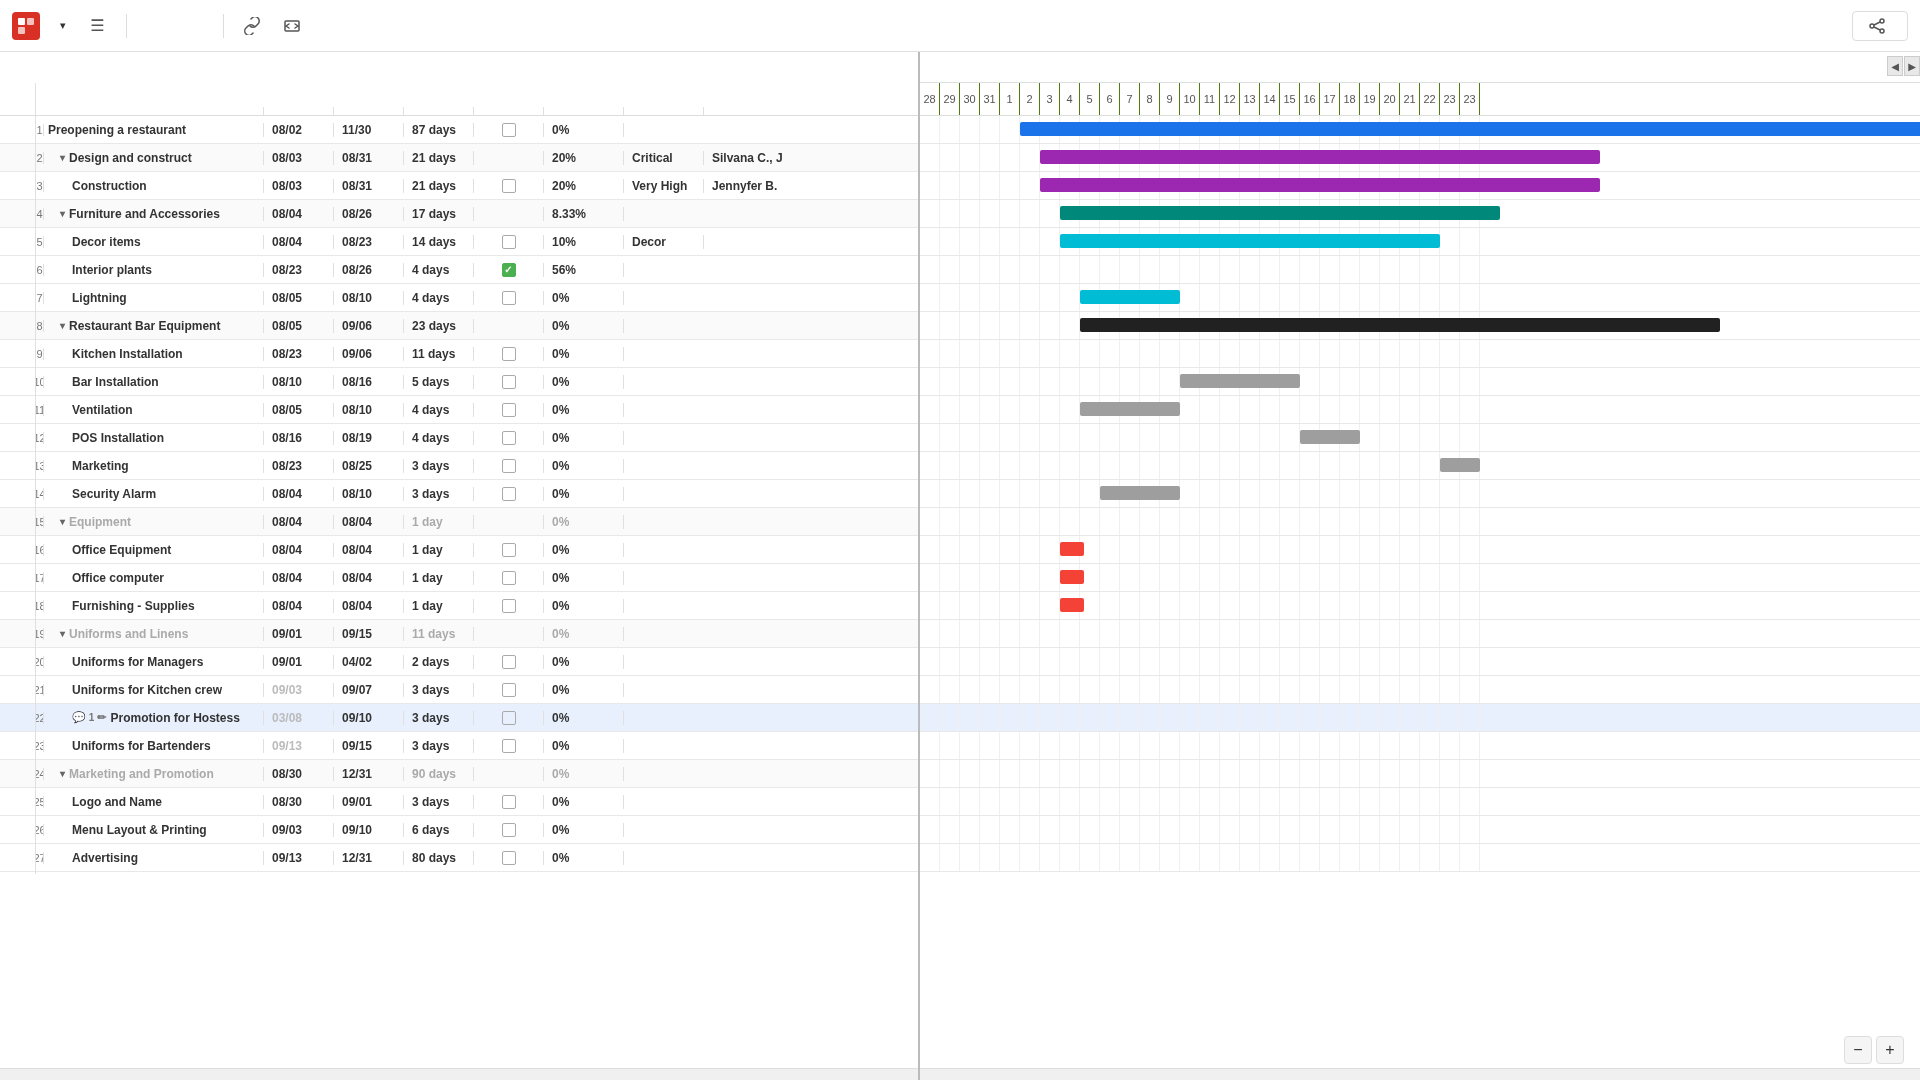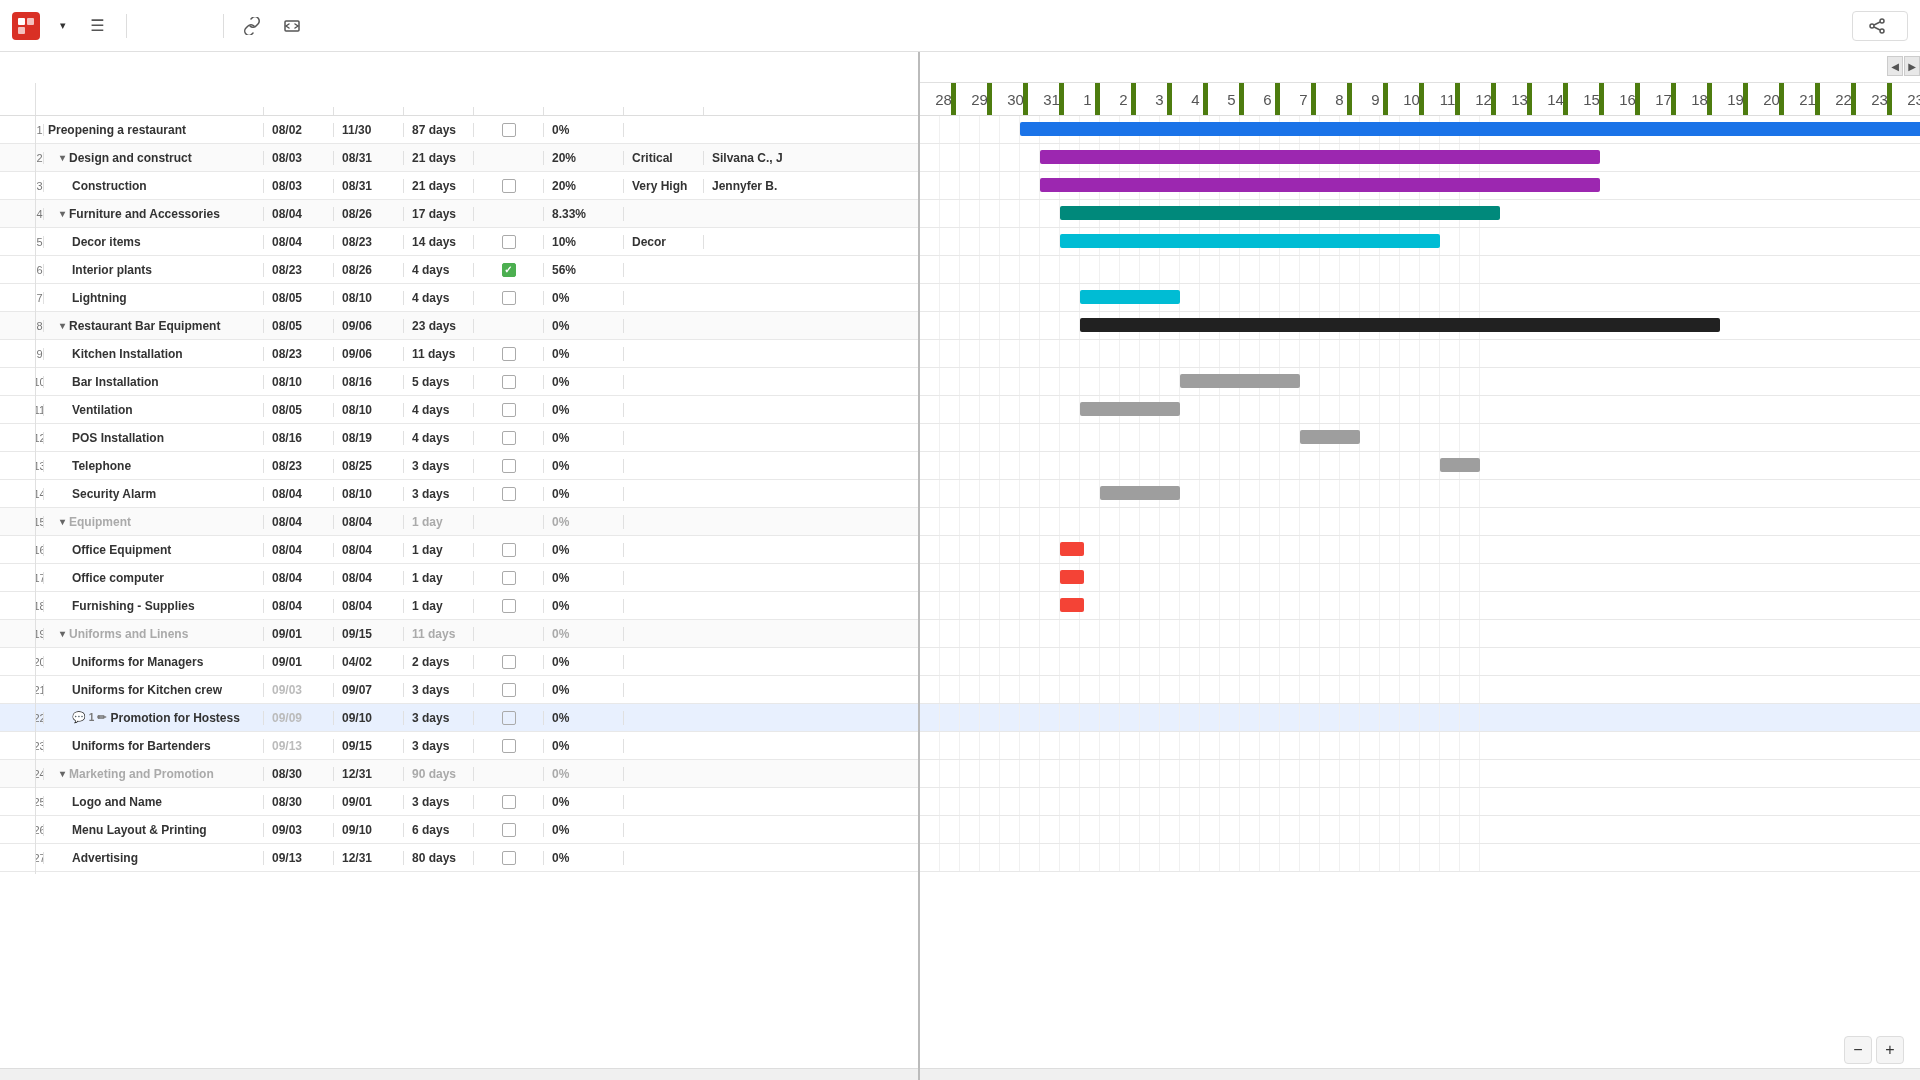--- a/index.html
+++ b/index.html
@@ -159,23 +159,22 @@
     }
     .gantt-days-row {
       height: 32px;
       display: flex;
       align-items: center;
     }
     .gantt-day-cell {
       min-width: 20px;
       height: 32px;
       display: flex; align-items: center; justify-content: center;
-      font-size: 15px; color: #555;
-      border-right: 5px solid #4d7c0f;
-      margin-left: 16px;
+      font-size: 11px; color: #555;
+      border-right: 1px solid #4d7c0f;
     }
     .gantt-body {
       flex: 1;
       position: relative;
       overflow: hidden;
     }
     .gantt-row {
       height: 28px;
       display: flex;
       align-items: center;
@@ -505,21 +504,21 @@
             </div>
     <div class="cell col-comp" style="">0%</div>
     <div class="cell col-pri"></div>
     <div class="cell col-asgn"></div>
   </div>
           <div class="grid-row">
     <div class="cell col-all"></div>
     <div class="cell col-num nav-col" style="font-size:11px;color:#777;">13</div>
     <div class="cell col-task" style="padding-left:28px;">
 
-      <span class="">Telephone</span>
+      <span class="">Marketing</span>
     </div>
     <div class="cell col-start" style="">08/23</div>
     <div class="cell col-end">08/25</div>
     <div class="cell col-dur" style="">3 days</div>
     <div class="cell col-mile">
               <div class="checkbox-cell"></div>
             </div>
     <div class="cell col-comp" style="">0%</div>
     <div class="cell col-pri"></div>
     <div class="cell col-asgn"></div>
@@ -667,21 +666,21 @@
     <div class="cell col-num nav-col" style="font-size:11px;color:#777;">22</div>
     <div class="cell col-task" style="padding-left:28px;">
 
       <span class="row-icons">
       <span class="icon-small">💬</span>
       <span style="font-size:10px;color:#777;">1</span>
       <span class="icon-small">✏</span>
     </span>
       <span class="">Promotion for Hostess</span>
     </div>
-    <div class="cell col-start" style="color:#bbb;">09/09</div>
+    <div class="cell col-start" style="color:#bbb;">03/08</div>
     <div class="cell col-end">09/10</div>
     <div class="cell col-dur" style="">3 days</div>
     <div class="cell col-mile">
               <div class="checkbox-cell"></div>
             </div>
     <div class="cell col-comp" style="">0%</div>
     <div class="cell col-pri"></div>
     <div class="cell col-asgn"></div>
   </div>
           <div class="grid-row">

